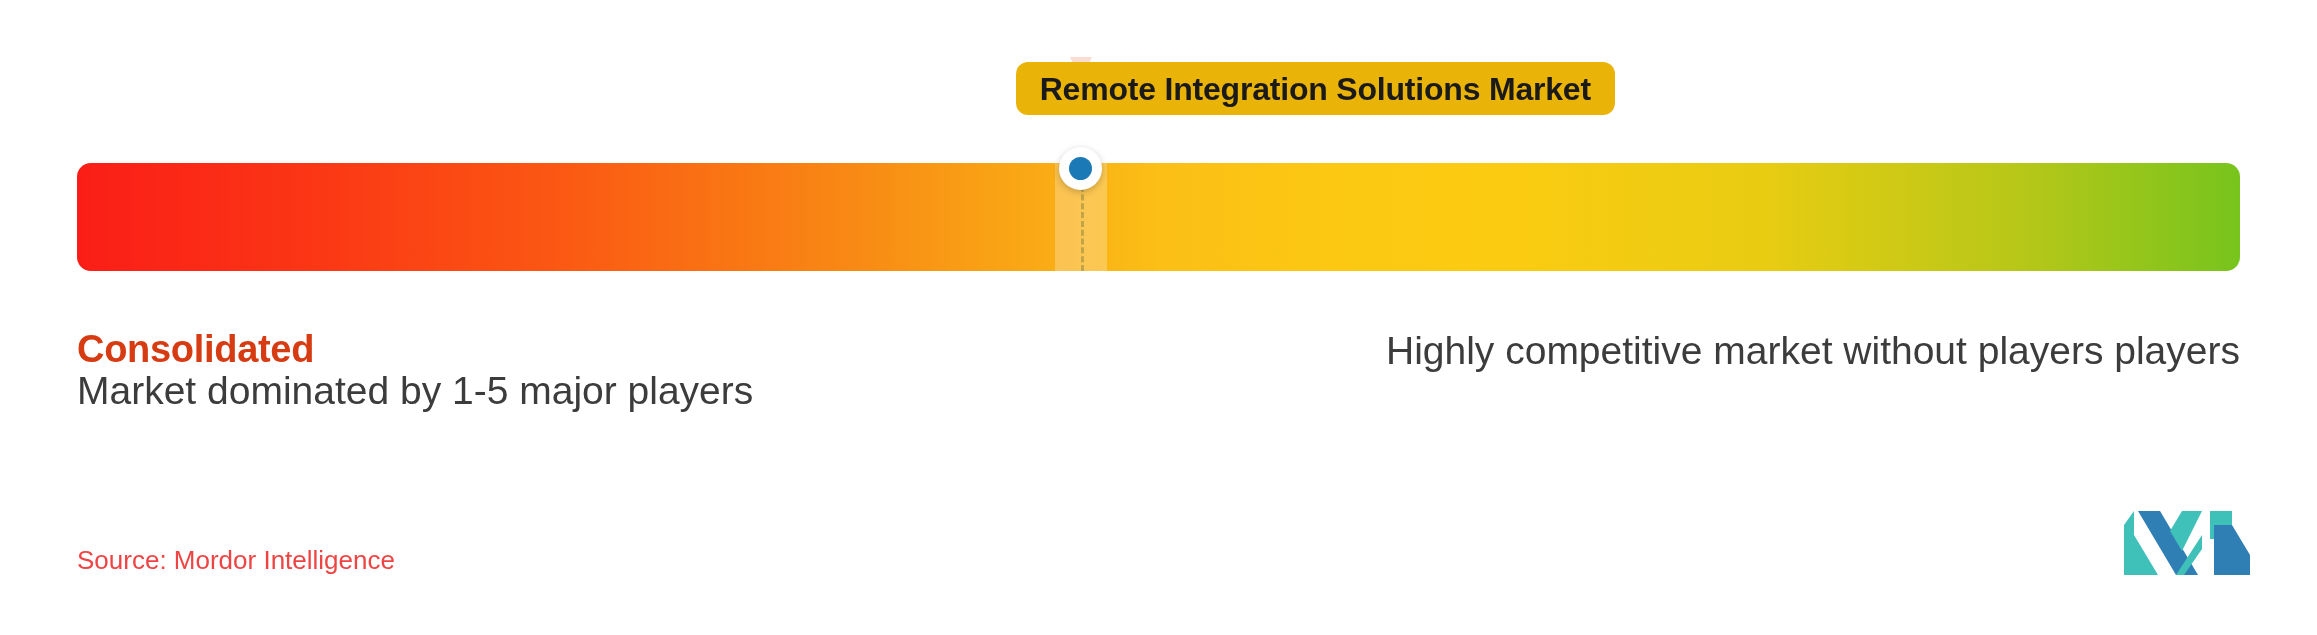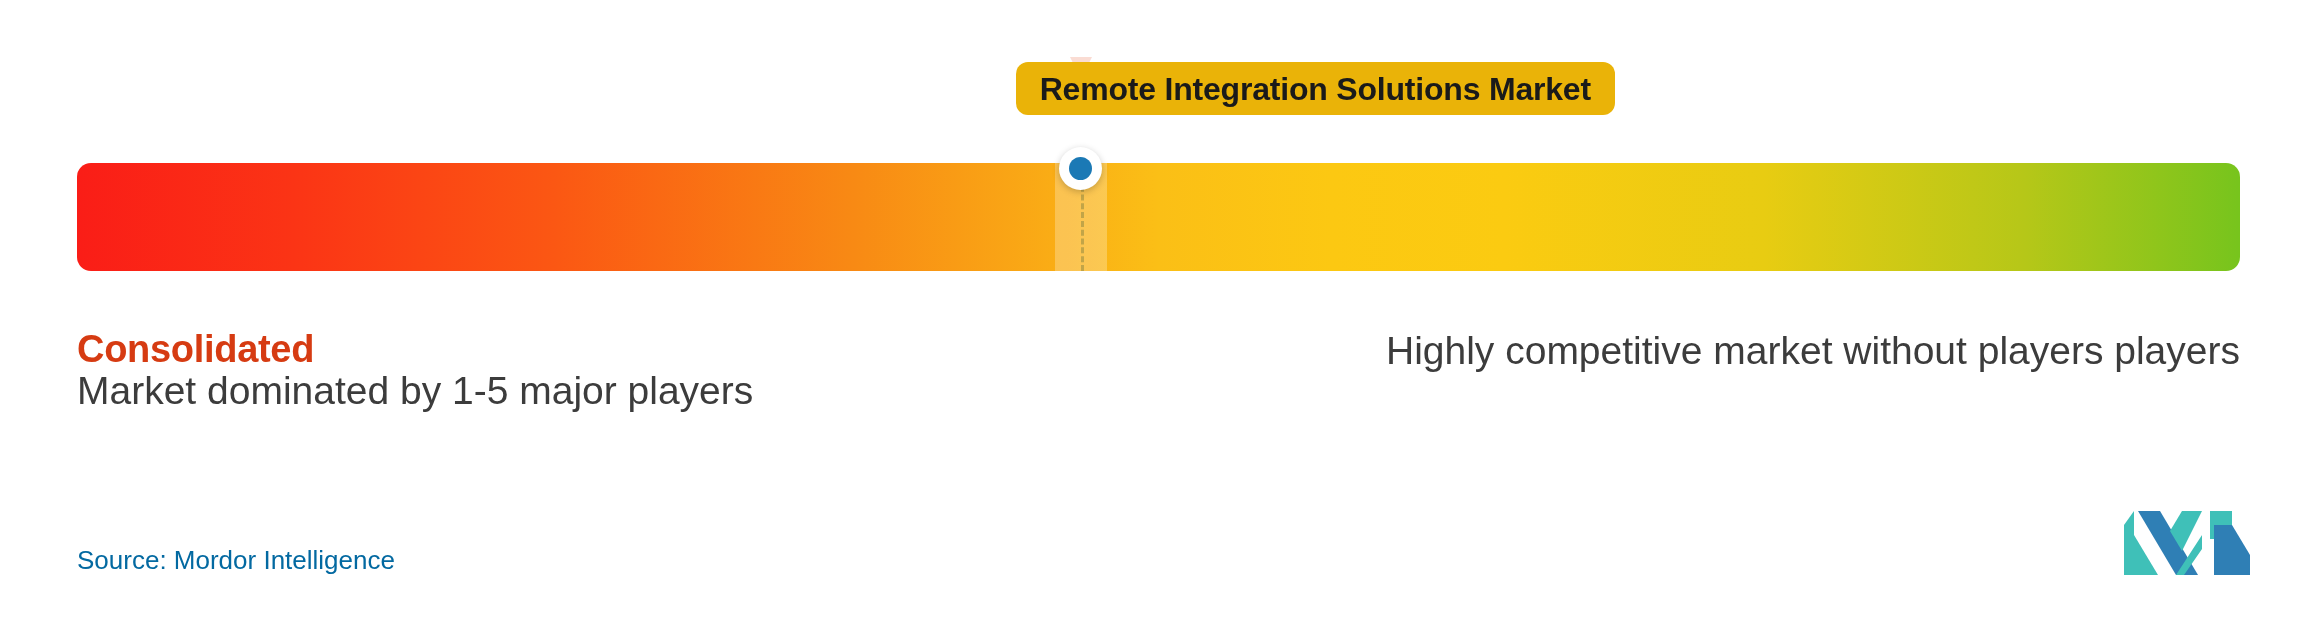--- a/index.html
+++ b/index.html
@@ -145,21 +145,21 @@
     white-space: nowrap;
   }
 
   
   .source-note {
     position: absolute;
     left: 77px;
     top: 545px;
     font-size: 26px;
     font-weight: 400;
-    color: #0369a1;
+    color: #ef4444;
     white-space: nowrap;
   }
 
   .brand-logo {
     position: absolute;
     right: 67px;
     top: 505px;
     width: 126px;
     height: 76px;
   }

